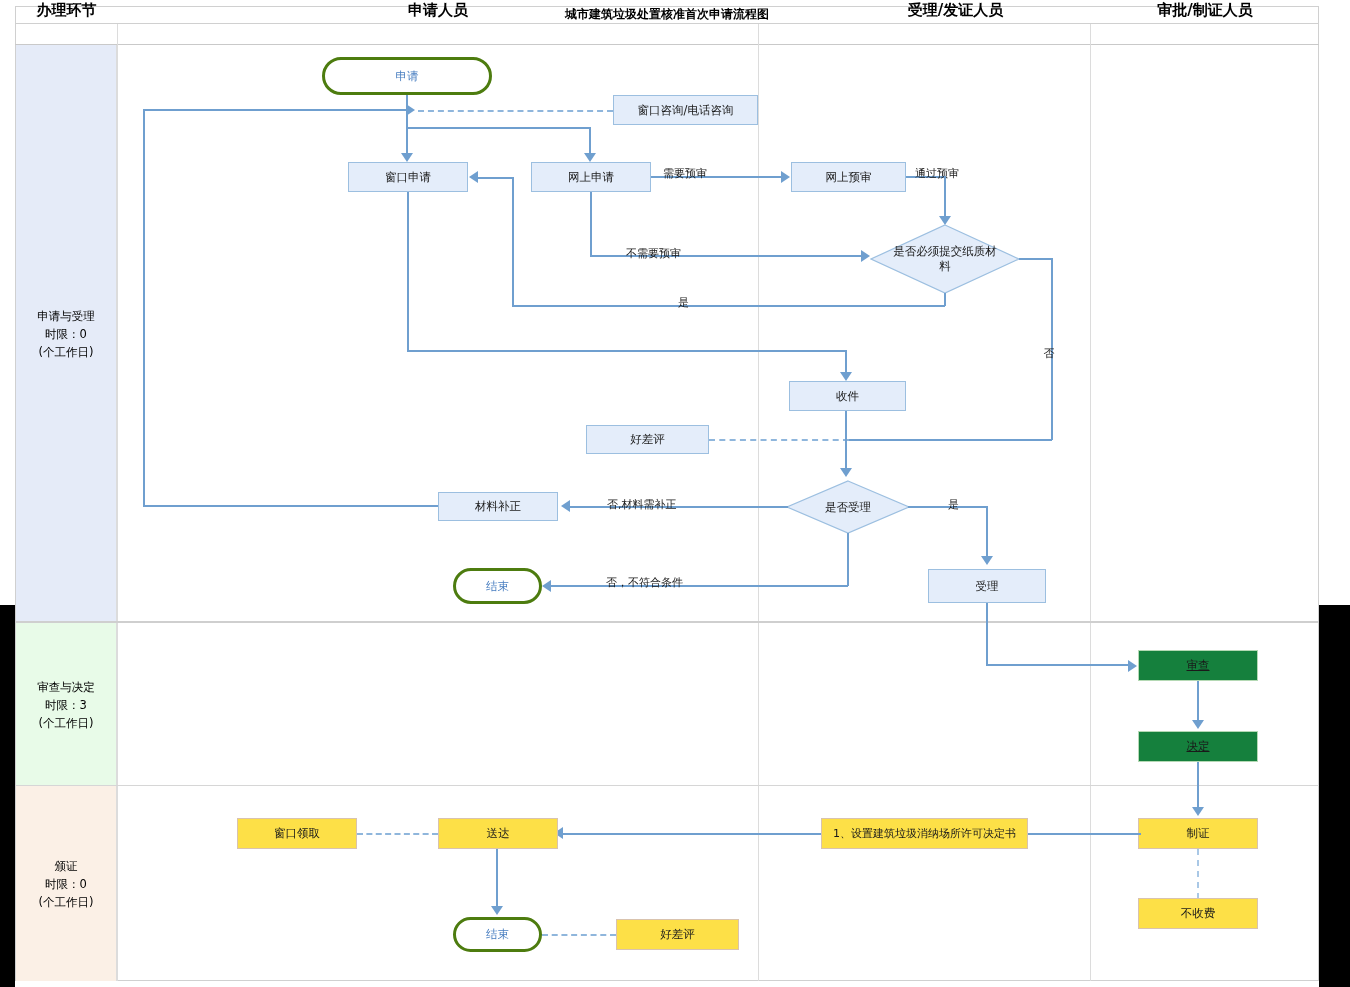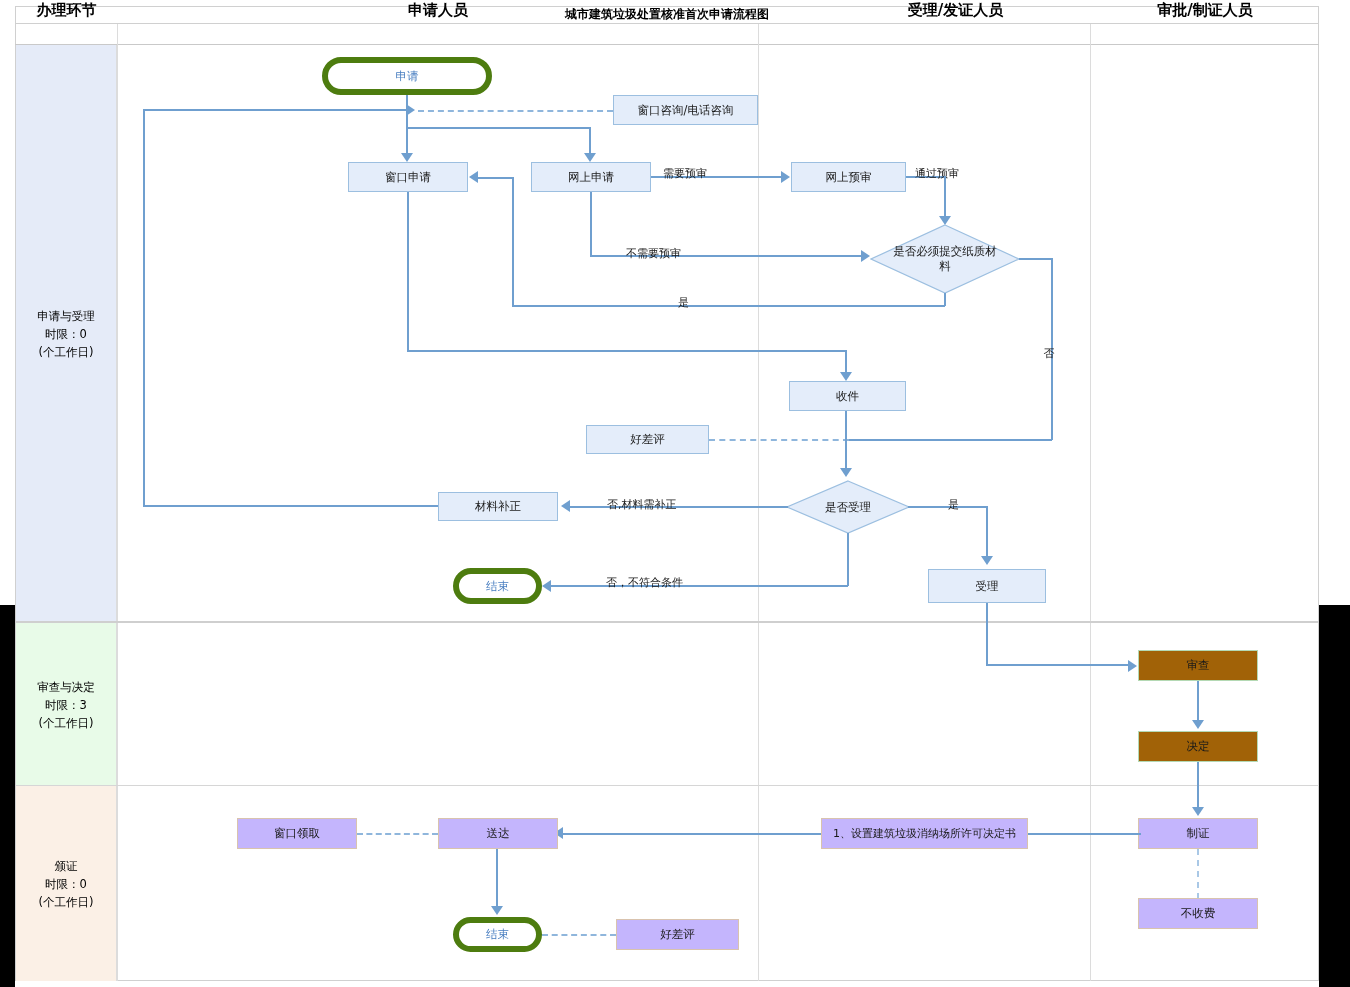--- a/index.html
+++ b/index.html
@@ -23,23 +23,23 @@
 
   
   .lane-label{position:absolute;left:16px;width:101px;box-sizing:border-box;
               display:flex;align-items:center;justify-content:center;text-align:center;
               font-size:11.5px;line-height:18px;color:#000;border-right:1px solid #dcdcdc;white-space:pre-line;}
 
   
   .node{position:absolute;box-sizing:border-box;display:flex;align-items:center;justify-content:center;
         text-align:center;font-size:11.5px;line-height:15px;color:#1a1a1a;}
   .n-rect{border:1px solid #9cbfe0;background:#e4edfa;}
-  .n-rect-green{border:1px solid #b4d9b4;background:#a16207;}
-  .n-rect-peach{border:1px solid #d9c3ae;background:#c4b5fd;}
-  .n-term{border:6px solid #4d7c0f;background:#ffffff;border-radius:22px;color:#4a7fc1;}
+  .n-rect-green{border:1px solid #b4d9b4;background:#15803d;text-decoration:underline;}
+  .n-rect-peach{border:1px solid #d9c3ae;background:#fde047;}
+  .n-term{border:3px solid #4d7c0f;background:#ffffff;border-radius:22px;color:#4a7fc1;}
   .n-diamond-wrap{position:absolute;}
   .n-diamond-txt{position:absolute;inset:0;display:flex;align-items:center;justify-content:center;
                  text-align:center;font-size:11.5px;line-height:15px;color:#1a1a1a;}
 
   
   .edge{position:absolute;background:#6f9fcf;}
   .edge-h{height:1.6px;}
   .edge-v{width:1.6px;}
   .edge-thick-h{height:2.2px;background:#6f9fcf;}
   .edge-thick-v{width:2.2px;background:#6f9fcf;}

